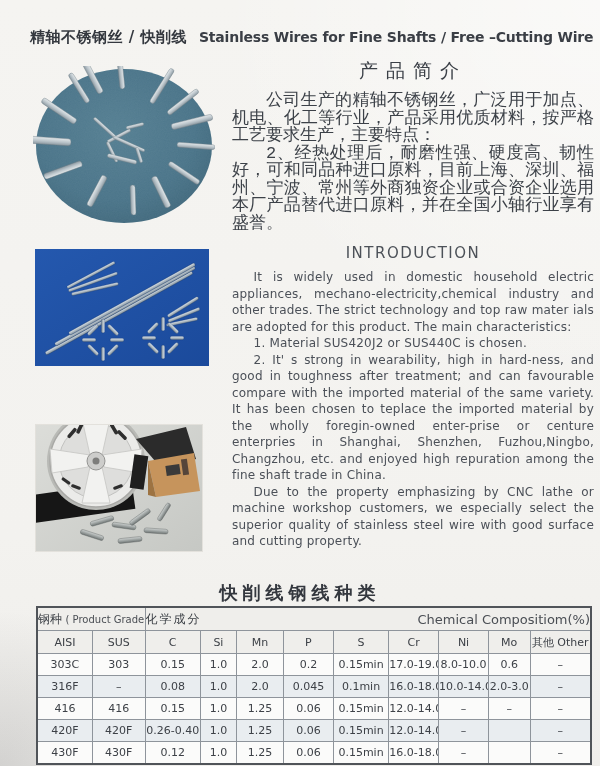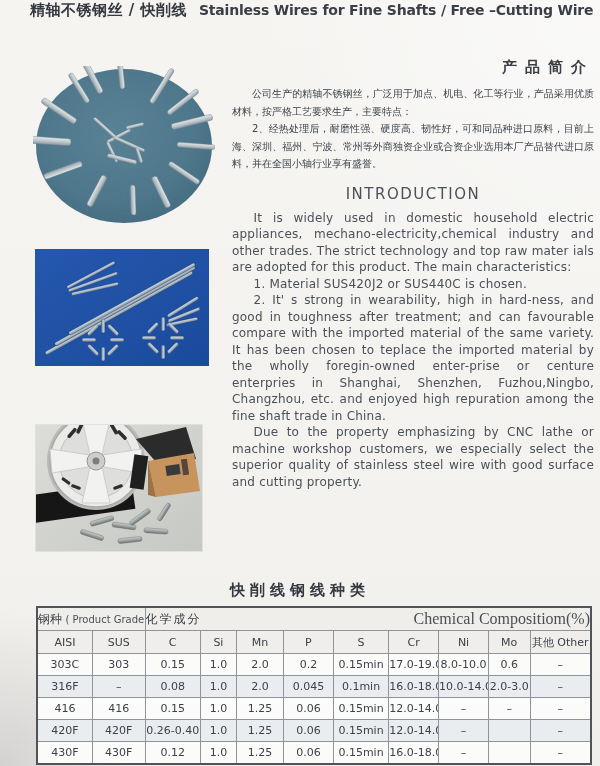--- a/index.html
+++ b/index.html
@@ -8,50 +8,50 @@
     font-family:"DejaVu Sans","Liberation Sans",sans-serif;
     background:#f4f3f0;
   }
   .page{position:absolute;inset:0;
     background:
       radial-gradient(circle at 0% 100%, rgba(40,40,45,.14), rgba(40,40,45,0) 16%),
       radial-gradient(circle at 100% 0%, rgba(255,255,255,.5), rgba(255,255,255,0) 40%),
       linear-gradient(180deg,#f5f4f1 0%,#f3f2ef 70%,#efeeeb 100%);
   }
   
-  .hdr{position:absolute;left:30px;top:0;width:560px;white-space:nowrap;color:#34383f;}
+  .hdr{position:absolute;left:30px;top:27px;width:560px;white-space:nowrap;color:#34383f;}
   .hdr .zh{font-size:15px;font-weight:bold;letter-spacing:.5px;}
   .hdr .en{font-size:14px;font-weight:bold;margin-left:12px;letter-spacing:-0.2px;color:#3a3e45;}
   
   .photo{position:absolute;overflow:hidden;}
   .photo svg{display:block;}
   .ph-oval{left:33px;top:66px;width:182px;height:162px;}
   .ph-rect{left:35px;top:249px;width:174px;height:117px;}
   .ph-machine{left:35px;top:424px;width:166px;height:126px;border:1px solid #e3e1dc;}
   
   .col{position:absolute;left:232px;top:58px;width:362px;color:#3c4148;}
-  .sec-head{font-size:15px;font-weight:bold;letter-spacing:8px;text-align:right;color:#3a3f46;margin:0 0 8px 0;}
-  .zh-paras p{margin:0;font-size:10px;line-height:17.5px;text-align:justify;text-indent:2em;color:#3c4148;}
+  .sec-head{font-size:19px;font-weight:normal;letter-spacing:8px;text-align:center;color:#3a3f46;margin:0 0 8px 0;}
+  .zh-paras p{margin:0;font-size:17px;line-height:17.5px;text-align:justify;text-indent:2em;color:#3c4148;font-family:Liberation Mono, monospace;}
   .intro-head{font-size:15px;font-weight:normal;letter-spacing:1.5px;text-align:center;color:#4c5158;margin:12px 0 7px 0;}
   .en-paras p{margin:0;font-size:12px;line-height:16.5px;text-align:justify;text-indent:1.8em;color:#4b5058;letter-spacing:.2px;}
   
   .tbl-title{position:absolute;left:0;top:581px;width:600px;text-align:center;
-    font-size:15px;font-weight:bold;letter-spacing:5px;color:#34383f;margin:0;}
+    font-size:18px;font-weight:bold;letter-spacing:5px;color:#34383f;margin:0;}
   table.comp{position:absolute;left:36px;top:606px;width:556px;border-collapse:collapse;
     border:2px solid #505459;background:#fbfbfa;table-layout:fixed;}
   table.comp th,table.comp td{border:1px solid #8e949b;text-align:center;vertical-align:middle;
     font-weight:normal;color:#3d4147;padding:0;height:21px;font-size:11px;overflow:hidden;white-space:nowrap;}
   table.comp thead th{height:22px;background:#efeeeb;}
   table.comp thead .grade-cell{font-size:11px;}
   table.comp thead .grade-cell .zh{font-size:12px;}
   table.comp thead .grade-cell .en{font-size:10px;color:#4a4e54;}
   table.comp thead .comp-cell{font-size:11px;}
   table.comp thead .comp-cell .inner{display:flex;justify-content:space-between;gap:38px;align-items:center;}
   table.comp thead .comp-cell .zh{font-size:12px;letter-spacing:2px;}
-  table.comp thead .comp-cell .en{font-size:16px;color:#4a4e54;font-family:Liberation Serif, serif;}
+  table.comp thead .comp-cell .en{font-size:13px;color:#4a4e54;}
   table.comp tbody tr:nth-child(even){background:#e9edf0;}
   table.comp tbody td{font-size:11px;}
 </style>
 </head>
 <body>
 
 <div class="page">
 
   <div class="hdr">
     <span class="zh">精轴不锈钢丝 / 快削线</span><span class="en">Stainless Wires for Fine Shafts / Free –Cutting Wire</span>

